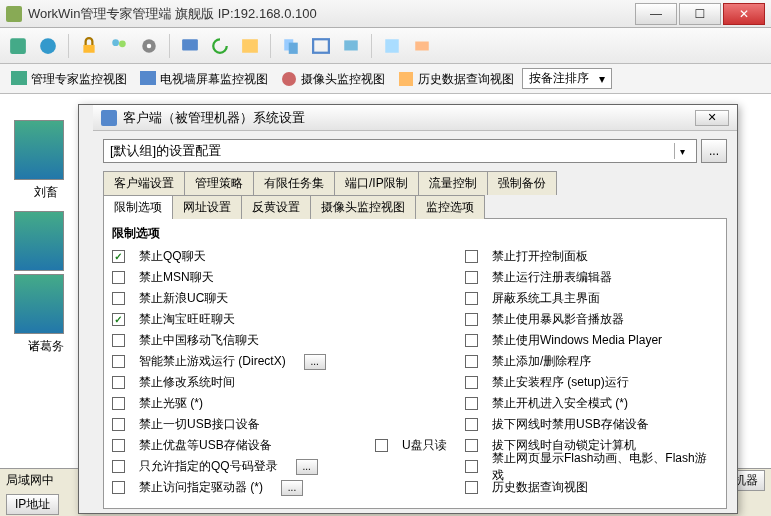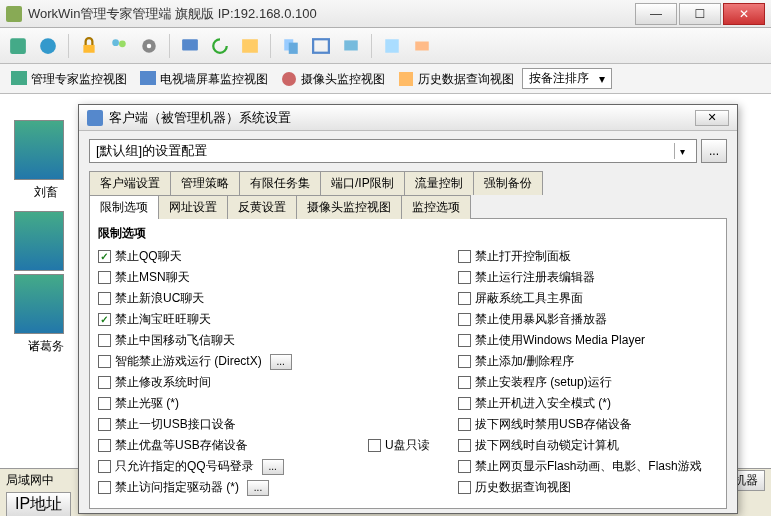--- a/index.html
+++ b/index.html
@@ -21,45 +21,45 @@
 .vi-ico { width: 18px; height: 18px; display: inline-block; }
 .sort-box { border: 1px solid #999; background: #fff; padding: 1px 6px; font-size: 12px; display: flex; align-items: center; gap: 10px; justify-content: center; }
 
 .main-area { position: absolute; left: 0; top: 94px; right: 0; bottom: 0; background: #fff; }
 .side-thumbs { position: absolute; left: 14px; top: 26px; width: 64px; }
 .thumb { width: 50px; height: 60px; background: linear-gradient(#4a8,#27a); border: 1px solid #888; margin-bottom: 4px; }
 .thumb-label { font-size: 12px; text-align: center; margin-bottom: 10px; }
 
 .status-strip { position: absolute; left: 0; bottom: 0; right: 0; height: 48px; background: #ece9d8; border-top: 1px solid #999; display: flex; flex-direction: column; }
 .status-row { display: flex; align-items: center; height: 24px; padding: 0 6px; font-size: 12px; gap: 6px; }
-.ip-btn { border: 1px solid #999; background: linear-gradient(#fff,#ddd); padding: 1px 8px; font-size: 16px; }
+.ip-btn { border: 1px solid #999; background: linear-gradient(#fff,#ddd); padding: 1px 8px; font-size: 12px; }
 .right-status { margin-left: auto; border: 1px solid #999; background: linear-gradient(#fff,#ddd); padding: 1px 6px; font-size: 12px; }
 
-.dialog { position: absolute; left: 78px; top: 104px; width: 660px; height: 410px; background: #f0f0f0; border: 1px solid #666; box-shadow: 2px 2px 8px rgba(0,0,0,.3); }
+.dialog { position: absolute; left: 78px; top: 104px; width: 660px; height: 410px; background: #f0f0f0; border: 1px solid #666; box-shadow: 2px 2px 8px rgba(0,0,0,.3); padding-left: 14px; }
 .dlg-title { height: 26px; background: linear-gradient(#fff,#e4e4e4); border-bottom: 1px solid #bbb; display: flex; align-items: center; padding: 0 8px; font-size: 13px; }
 .dlg-title .spacer { flex: 1; }
 .dlg-close { width: 34px; height: 16px; border: 1px solid #aaa; background: linear-gradient(#fff,#ddd); font-size: 11px; display: flex; align-items: center; justify-content: center; }
 .dlg-ico { width: 16px; height: 16px; background: #58c; border-radius: 2px; margin-right: 6px; }
 
 .dlg-body { padding: 8px 10px; }
 .combo-row { display: flex; gap: 4px; margin-bottom: 8px; }
 .combo { flex: 1; height: 24px; border: 1px solid #888; background: #fff; display: flex; align-items: center; padding: 0 6px; font-size: 13px; justify-content: center; }
 .combo .dd { margin-left: auto; width: 16px; height: 16px; border-left: 1px solid #aaa; display: flex; align-items: center; justify-content: center; font-size: 10px; }
 .btn-sm { width: 26px; height: 24px; border: 1px solid #888; background: linear-gradient(#fff,#ddd); font-size: 12px; }
 
 .tabrow { display: flex; border-bottom: 0; font-size: 12px; }
 .tab { padding: 3px 10px; border: 1px solid #999; border-bottom: none; background: #ece9d8; margin-right: -1px; white-space: nowrap; }
 .tabrow2 .tab { background: #ece9d8; }
 .tab.active { background: #fff; position: relative; z-index: 2; }
 
 .group { border: 1px solid #999; background: #fff; padding: 6px 8px 10px; margin-top: -1px; }
 .group-title { font-size: 12px; font-weight: bold; margin-bottom: 4px; }
 .cols { display: flex; gap: 10px; }
 .col { flex: 1; }
-.chk-row { display: flex; align-items: center; font-size: 12px; height: 21px; gap: 4px; }
+.chk-row { display: flex; align-items: center; font-size: 12px; height: 21px; gap: 14px; }
 .chk { width: 13px; height: 13px; border: 1px solid #666; background: #fff; display: inline-flex; align-items: center; justify-content: center; font-size: 10px; line-height: 1; }
 .chk.checked::after { content: "✓"; color: #1a7e1a; font-weight: bold; }
 .mini-btn { width: 22px; height: 16px; border: 1px solid #888; background: linear-gradient(#fff,#ddd); font-size: 10px; margin-left: 4px; display: inline-flex; align-items: center; justify-content: center; }
 .col-mid { width: 80px; flex: 0 0 80px; display: flex; flex-direction: column; }
 </style>
 </head>
 <body>
 
 <div class="titlebar">
   <span class="app-icon"></span>

